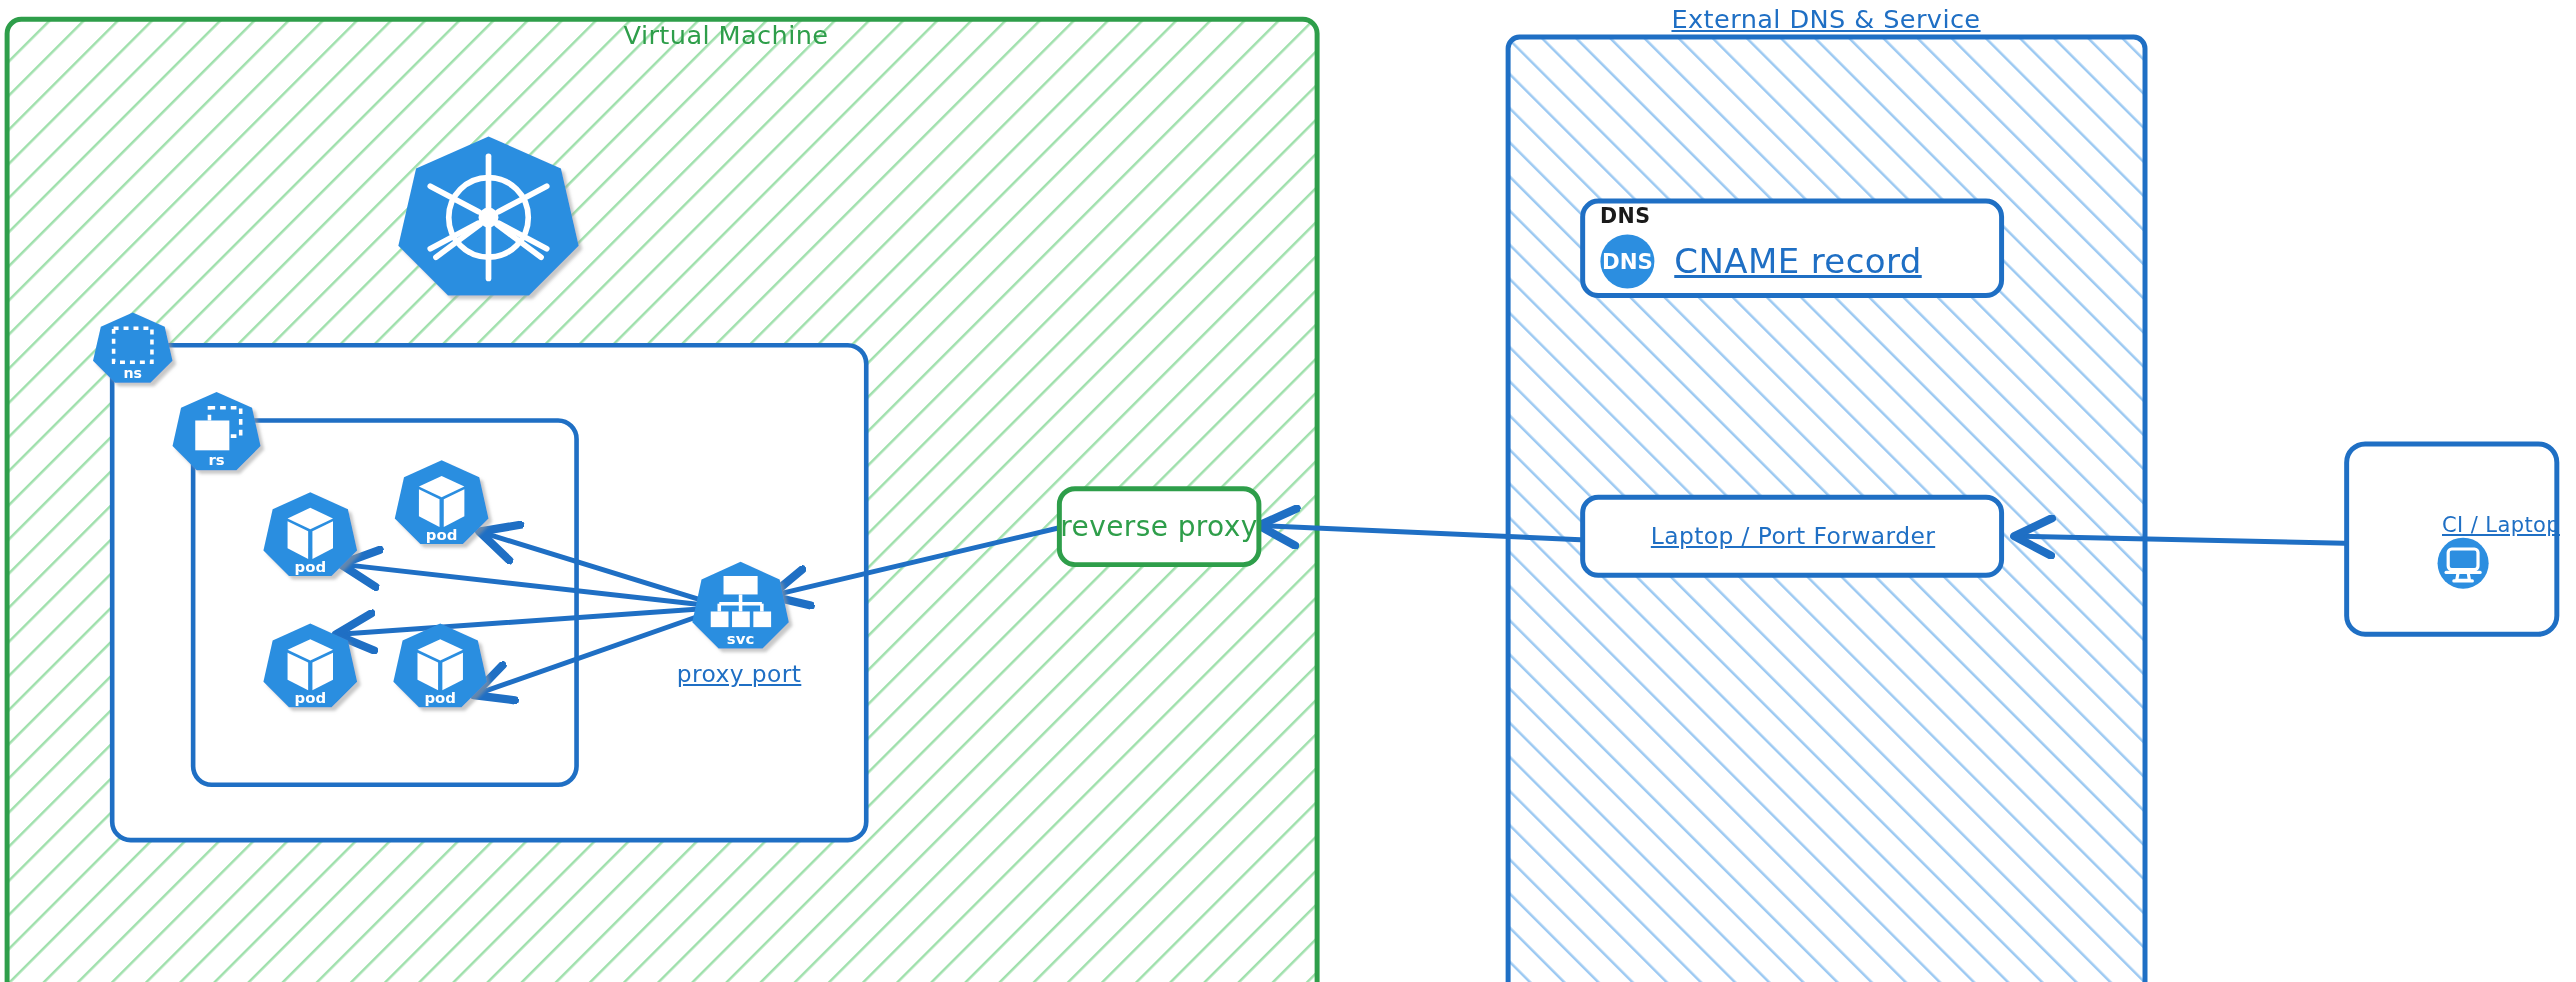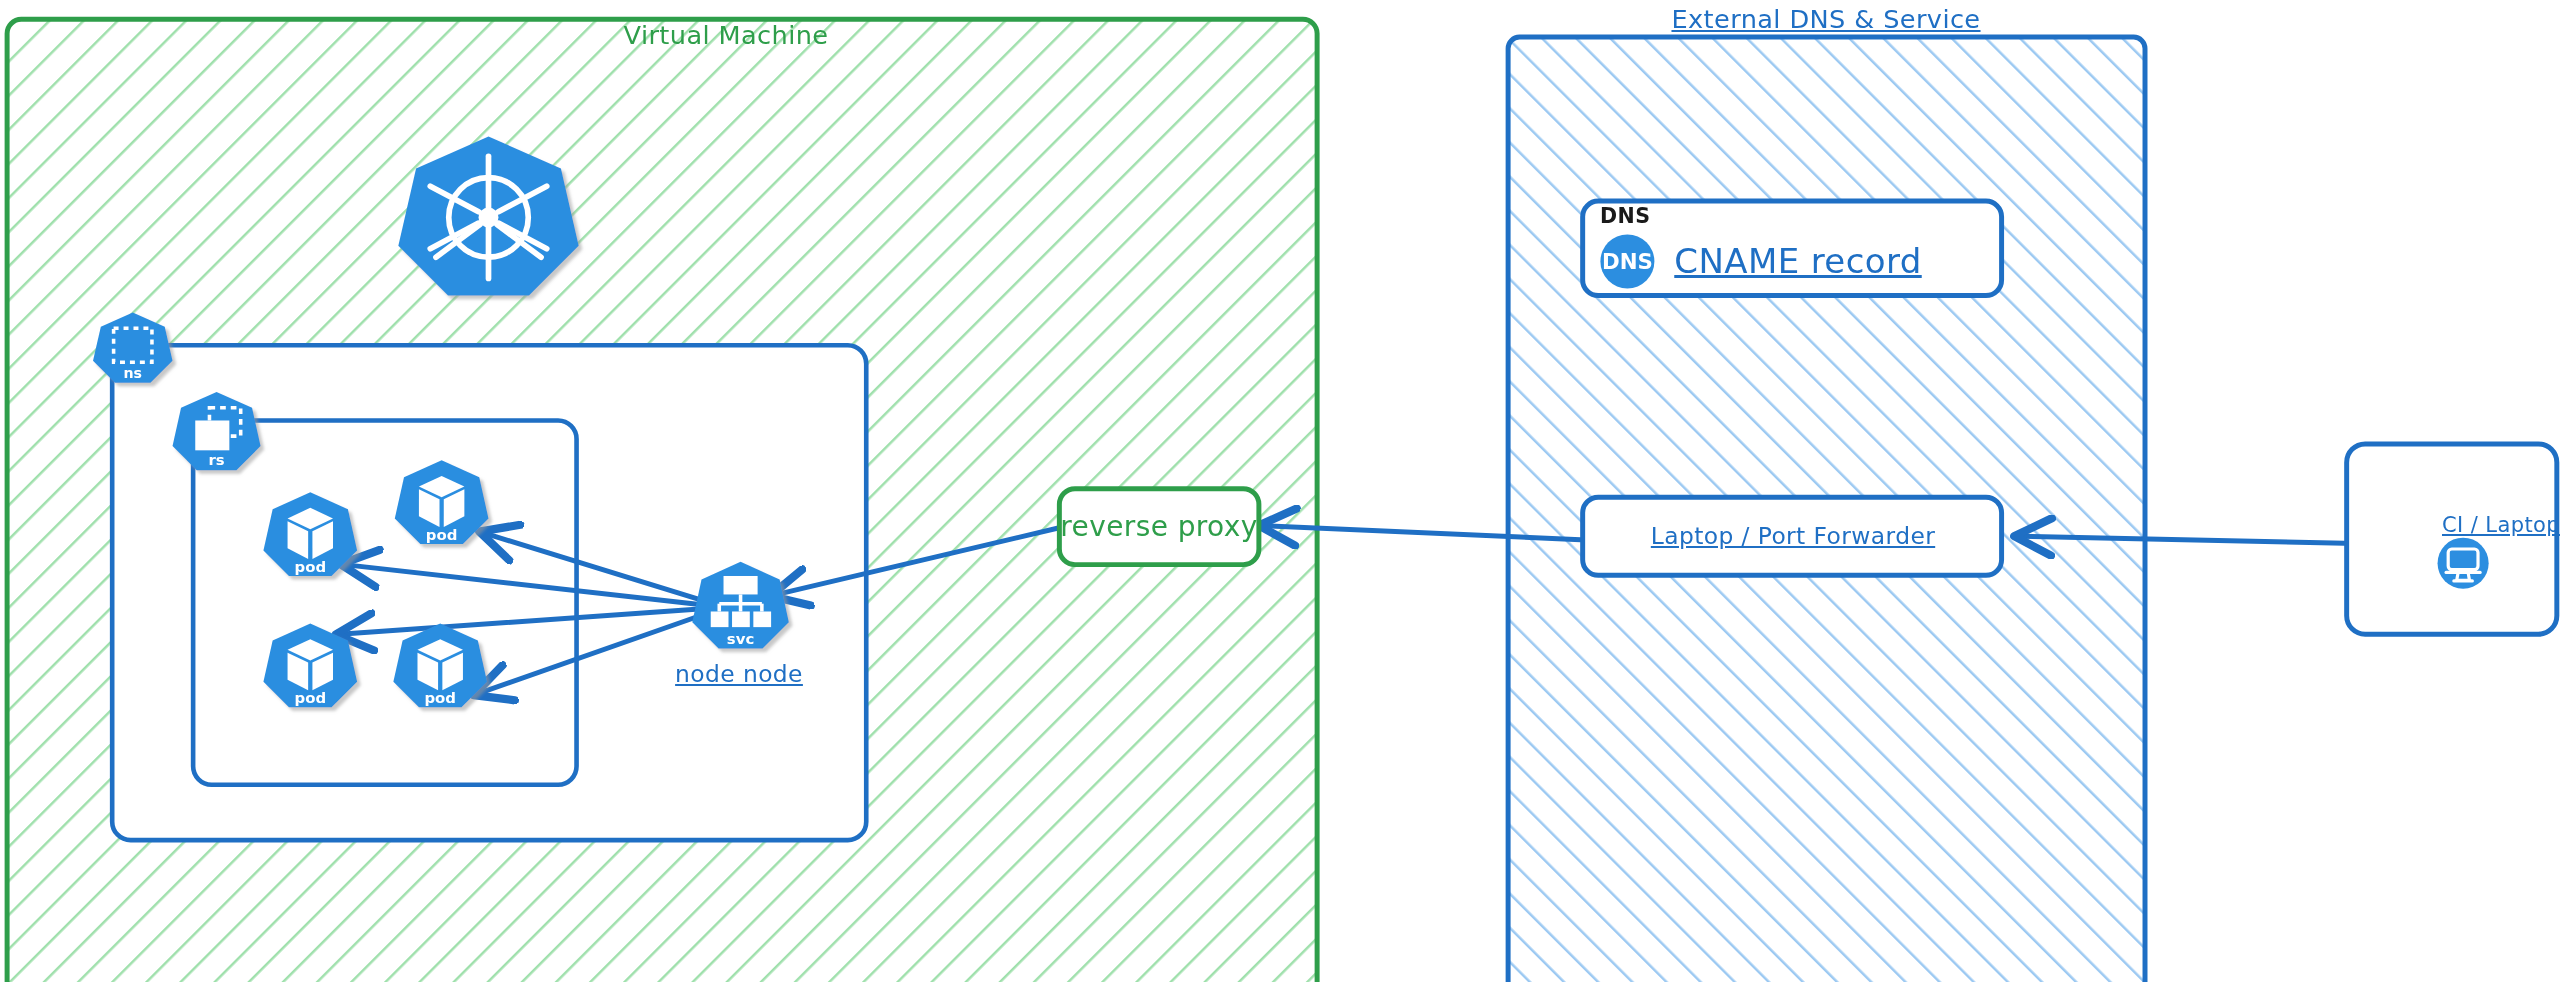--- a/index.html
+++ b/index.html
@@ -185,21 +185,21 @@
         <line x1="-13" y1="25" x2="13" y2="25" stroke="#ffffff" stroke-width="4.5" stroke-linecap="round"></line>
       </g>
     </g>
 
   </svg>
 
   <div class="txt hand t-green ctr" style="left:726px;top:12px;font-size:25.6px;margin-top:8px;">Virtual Machine</div>
 
   <div class="txt hand t-blue ctr" style="left:1826px;top:3.6px;font-size:25.6px;">External DNS &amp; Service</div>
 
-  <div class="txt hand t-blue ctr" style="left:739px;top:660px;font-size:23.4px;">node node</div>
+  <div class="txt hand t-blue ctr" style="left:739px;top:660px;font-size:23.4px;">proxy port</div>
 
   <div class="txt hand t-green ctr" style="left:1159px;top:510px;font-size:28px;">reverse proxy</div>
 
   <div class="txt hand t-black" style="left:1600px;top:204px;font-size:20.6px;font-weight:600;">DNS</div>
 
   <div class="txt hand t-blue ctr" style="left:1798px;top:241px;font-size:34px;">CNAME record</div>
 
   <div class="txt hand t-blue ctr" style="left:1793px;top:522px;font-size:23.4px;">Laptop / Port Forwarder</div>
 
   <div class="txt hand t-blue ctr" style="left:2463px;top:513px;font-size:21px;margin-left:38px;">CI / Laptop</div>

